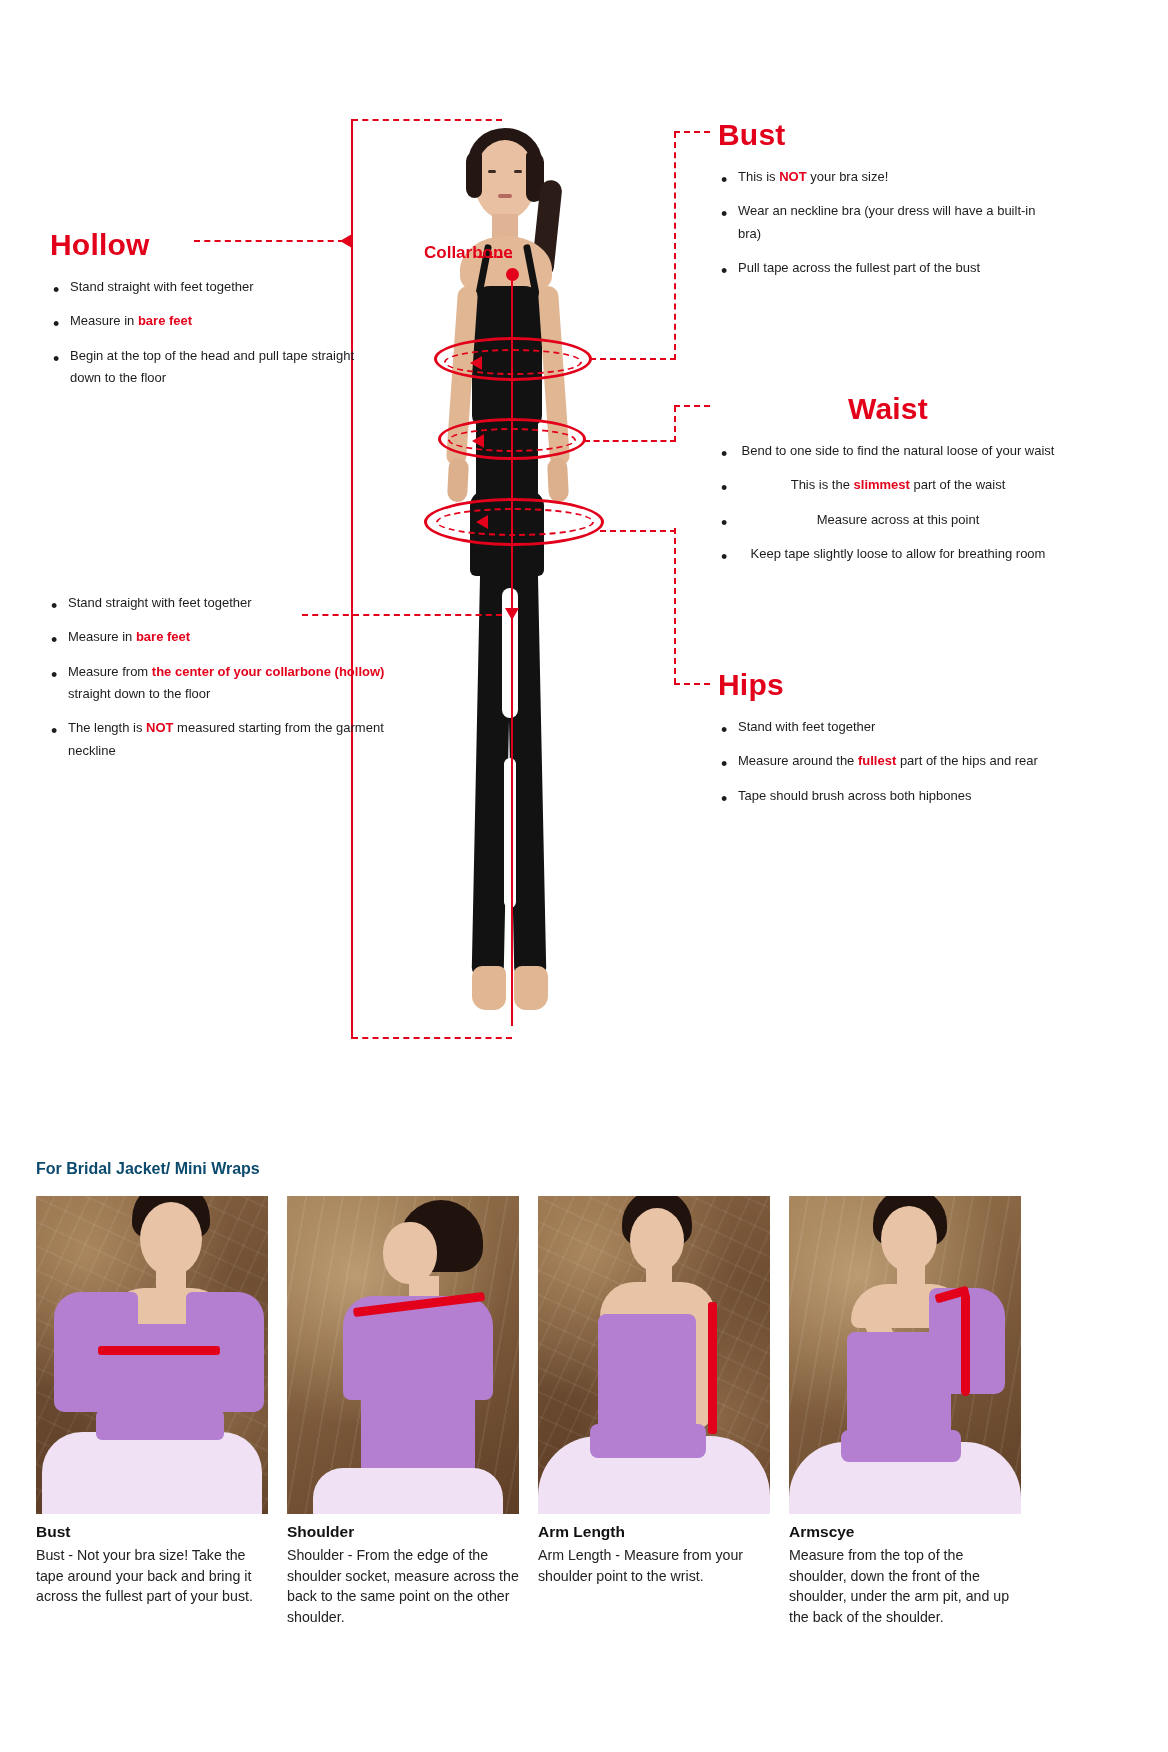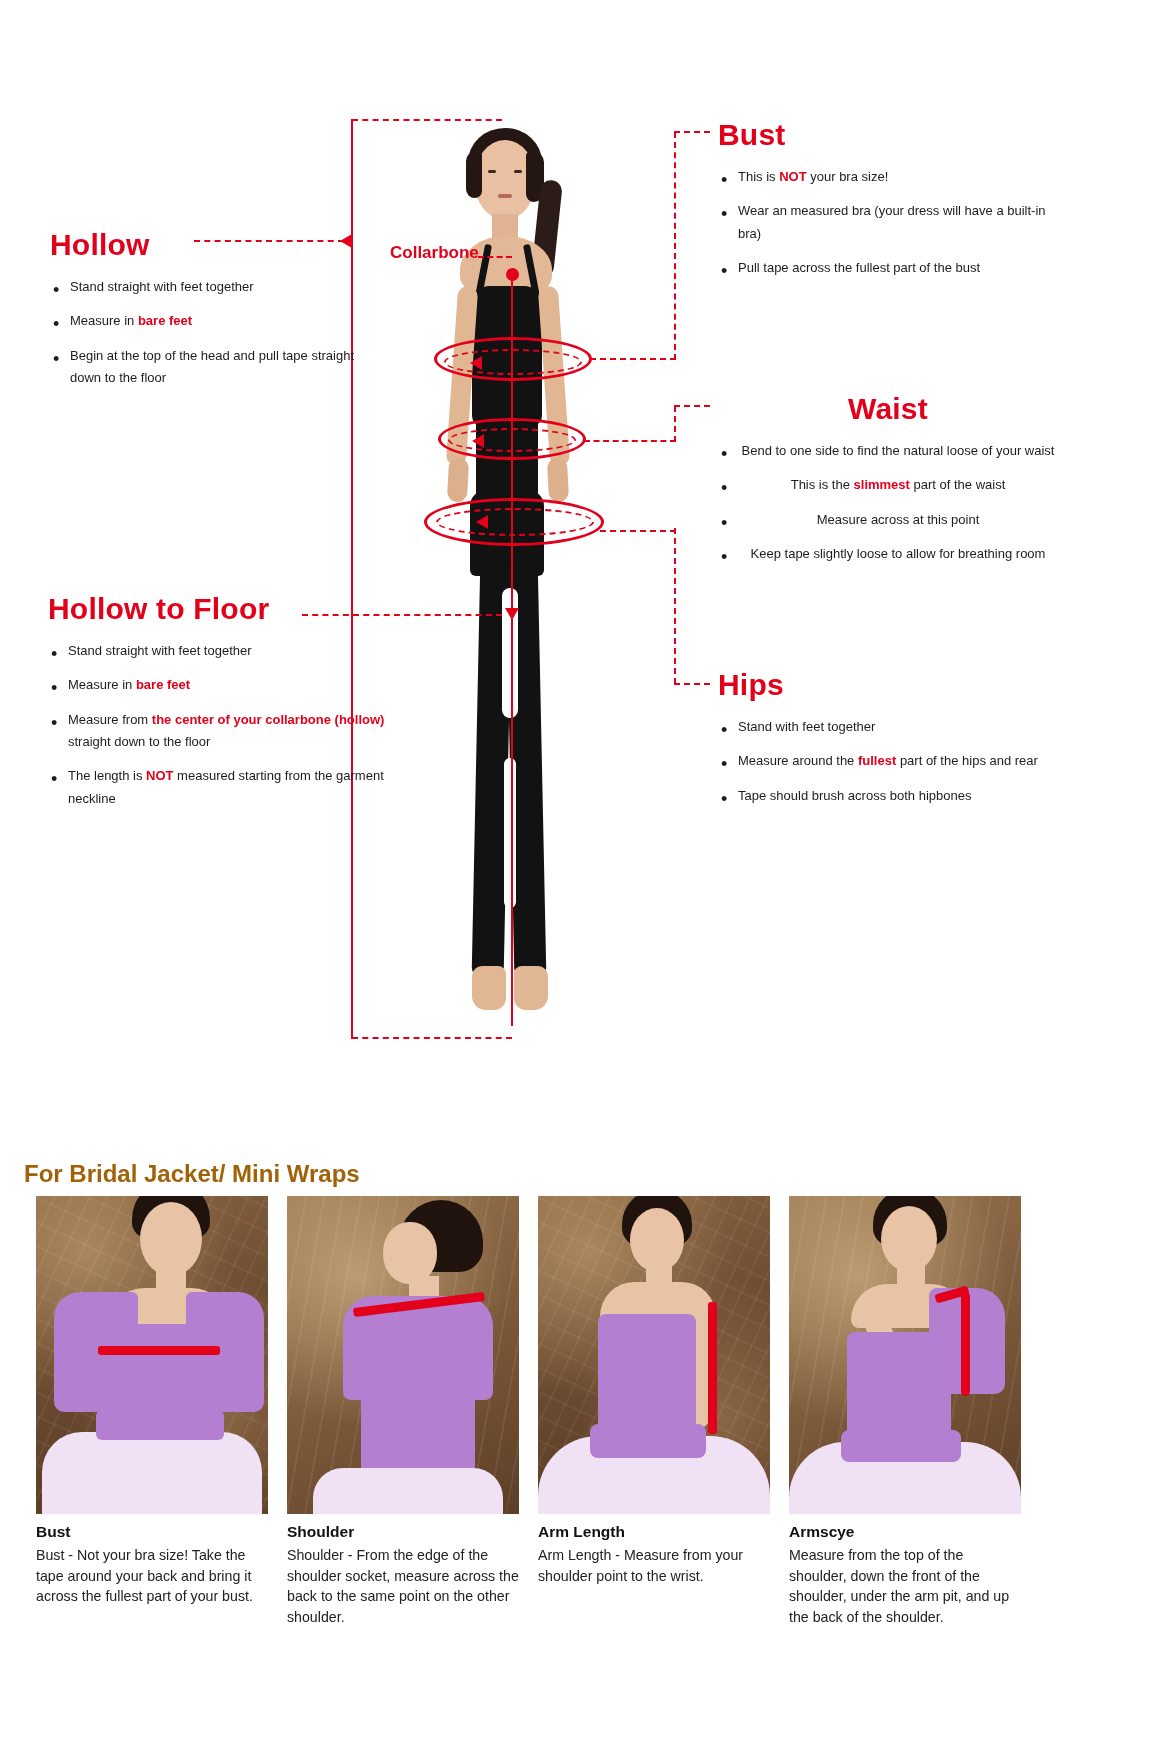--- a/index.html
+++ b/index.html
@@ -200,21 +200,21 @@
   }
   .dot {
     position: absolute;
     width: 13px; height: 13px;
     background: #e2001a;
     border-radius: 50%;
   }
 
   .collarbone-label {
     position: absolute;
-    left: 390px; top: 243px;
+    left: 424px; top: 243px;
     font-size: 17px;
     font-weight: bold;
     color: #e2001a;
     white-space: nowrap;
   }
 
   
   .block { position: absolute; }
   .block h2 {
     margin: 0 0 14px 0;
@@ -250,24 +250,24 @@
   #block-hips   { left: 718px; top: 668px; width: 330px; }
 
   
   .bottom {
     position: absolute;
     left: 0; top: 1166px;
     width: 1168px;
   }
   .bridal-title {
     position: absolute;
-    left: 24px; top: -6px;
-    font-size: 24px;
+    left: 36px; top: -6px;
+    font-size: 16px;
     font-weight: bold;
-    color: #a16207;
+    color: #0c4a6e;
   }
   .cards {
     position: absolute;
     left: 36px; top: 30px;
     width: 1100px;
     display: flex;
     gap: 19px;
   }
   .card { width: 232px; }
   .photo {
@@ -387,34 +387,33 @@
     <div class="block" id="block-height">
       <h2>Hollow</h2>
       <ul>
         <li>Stand straight with feet together</li>
         <li>Measure in <span class="hl">bare feet</span></li>
         <li>Begin at the top of the head and pull tape straight down to the floor</li>
       </ul>
     </div>
 
     <div class="block" id="block-hollow">
-      <h2>Hollow to Floor</h2>
       <ul>
         <li>Stand straight with feet together</li>
         <li>Measure in <span class="hl">bare feet</span></li>
         <li>Measure from <span class="hl">the center of your collarbone (hollow)</span> straight down to the floor</li>
         <li>The length is <span class="hl">NOT</span> measured starting from the garment neckline</li>
       </ul>
     </div>
 
     <div class="block" id="block-bust">
       <h2>Bust</h2>
       <ul>
         <li>This is <span class="hl">NOT</span> your bra size!</li>
-        <li>Wear an measured bra (your dress will have a built-in bra)</li>
+        <li>Wear an neckline bra (your dress will have a built-in bra)</li>
         <li>Pull tape across the fullest part of the bust</li>
       </ul>
     </div>
 
     <div class="block" id="block-waist">
       <h2>Waist</h2>
       <ul>
         <li>Bend to one side to find the natural loose of your waist</li>
         <li>This is the <span class="hl">slimmest</span> part of the waist</li>
         <li>Measure across at this point</li>

